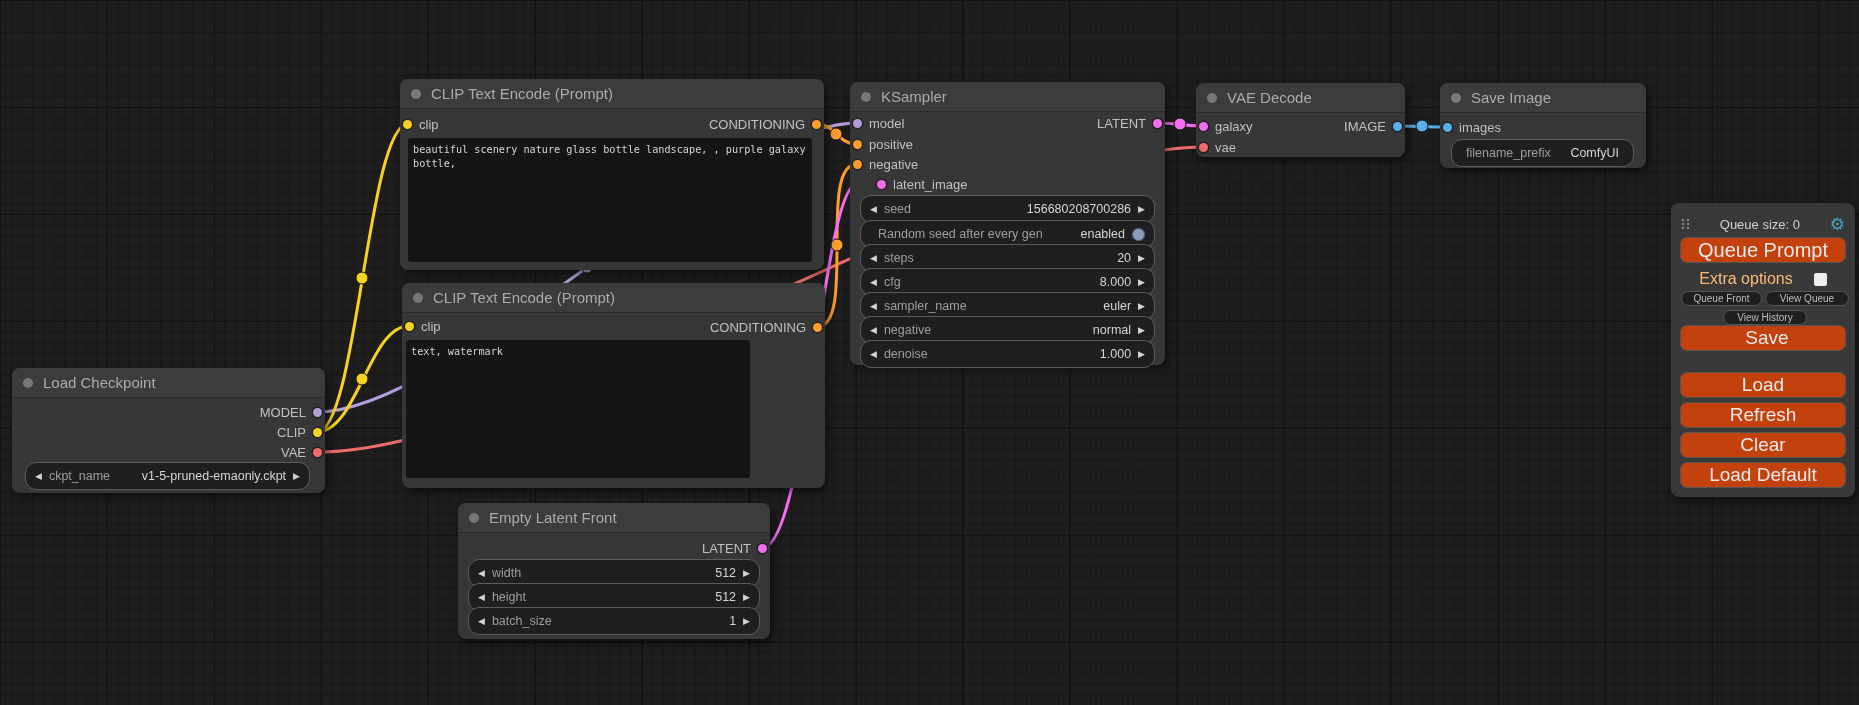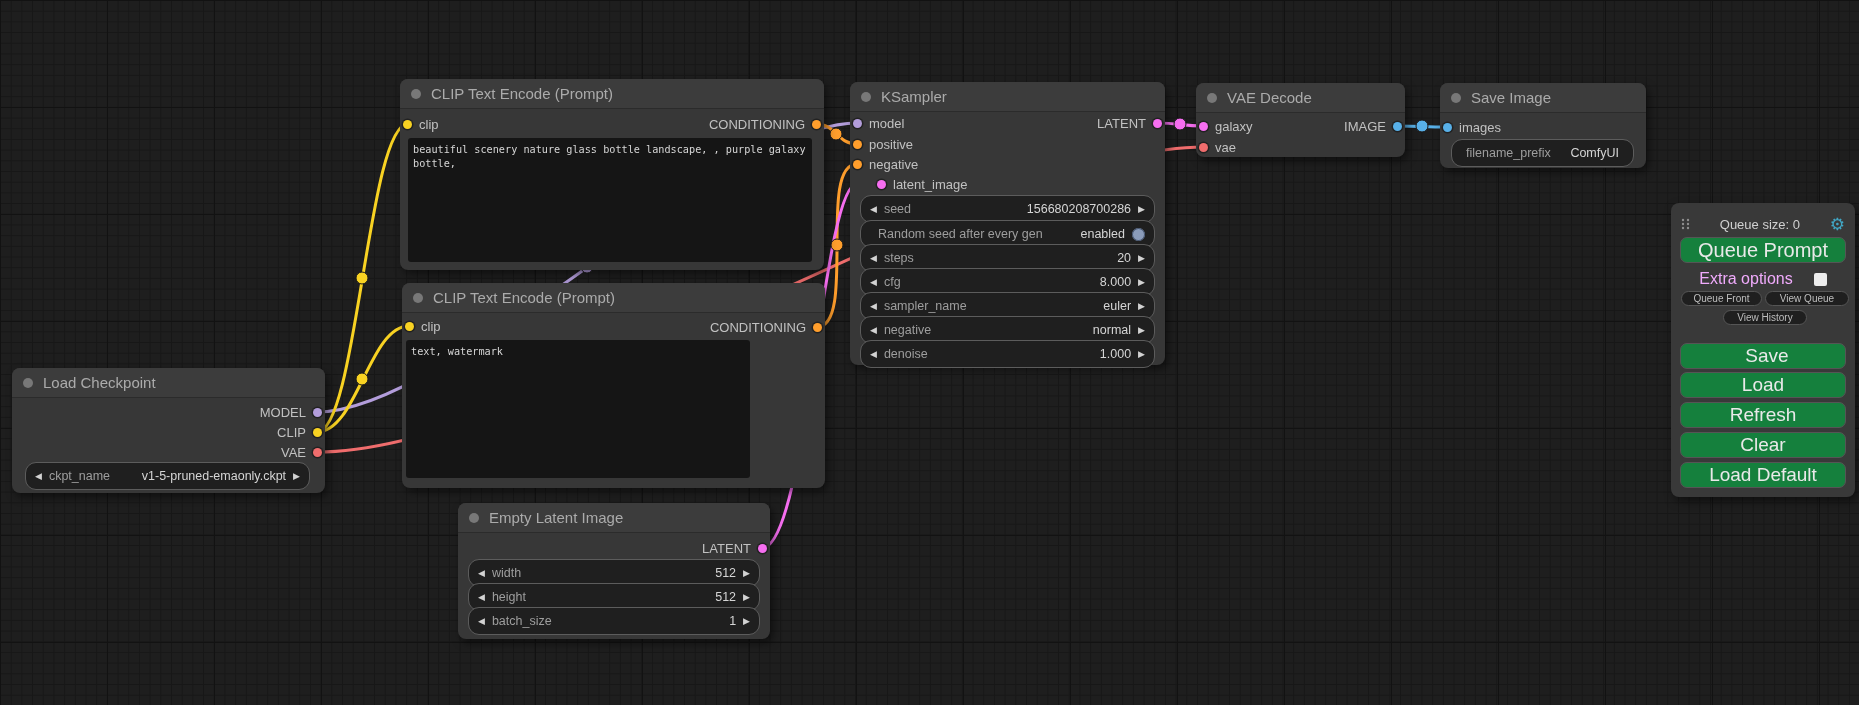--- a/index.html
+++ b/index.html
@@ -48,31 +48,31 @@
   }
   
   #sidebar{
     position:absolute;left:1671px;top:203px;width:184px;height:294px;z-index:3;
     background:#393939;border-radius:8px;box-shadow:3px 4px 10px rgba(0,0,0,.5);
   }
   .sb-header{position:absolute;left:0;top:8px;width:100%;height:26px;display:flex;align-items:center;padding:0 10px;box-sizing:border-box;}
   .sb-title{flex:1;text-align:center;color:#d0d0d0;font-size:13px;}
   .gear{color:#41a6c4;font-size:17px;line-height:1;cursor:pointer;}
   .sb-btn{
-    position:absolute;left:9px;width:166px;background:#15803d;border:1px solid #555;
+    position:absolute;left:9px;width:166px;background:#c2410c;border:1px solid #555;
     border-radius:7px;color:#e9e9e9;display:flex;align-items:center;justify-content:center;
     box-sizing:border-box;cursor:pointer;
   }
   .sb-btn.big{height:26px;font-size:19px;}
   .sb-pill{
     position:absolute;height:15px;background:#1f1f1f;border:1px solid #555;border-radius:9px;
     color:#bdbdbd;font-size:10px;display:flex;align-items:center;justify-content:center;
     box-sizing:border-box;cursor:pointer;white-space:nowrap;
   }
-  .extra-row{position:absolute;top:67px;left:0;width:100%;display:flex;align-items:center;justify-content:center;gap:21px;color:#f0abfc;font-size:16px;}
+  .extra-row{position:absolute;top:67px;left:0;width:100%;display:flex;align-items:center;justify-content:center;gap:21px;color:#fdba74;font-size:16px;}
   .checkbox{width:13px;height:13px;background:#ededed;border-radius:2px;cursor:pointer;}
 </style>
 </head>
 <body>
 
 <div id="canvas">
 
   <svg id="wires" width="1859" height="705">
     <path d="M317,412 C452,412 722,123 857,123" stroke="#b39ddb"></path>
     <path d="M317,432 C357,432 368,124 408,124" stroke="#f8d222"></path>
@@ -252,21 +252,21 @@
     </div>
     <div class="widget" style="left:11px;top:56px;width:183px;padding:0 14px;">
       <span>filename_prefix</span>
       <span class="wvalue">ComfyUI</span>
     </div>
   </div>
 
   <div class="node" style="left:458px;top:503px;width:312px;height:136px;">
     <div class="node-title">
       <span class="title-dot"></span>
-      <span>Empty Latent Image</span>
+      <span>Empty Latent Front</span>
     </div>
     <div class="port out" style="top:35px;">
       <span>LATENT</span>
       <span class="pdot c-latent"></span>
     </div>
     <div class="widget" style="left:10px;top:56px;width:292px;">
       <span class="warrow">◀</span>
       <span>width</span>
       <span class="wvalue">512</span>
       <span class="warrow">▶</span>
@@ -301,20 +301,20 @@
       <span class="gear">⚙</span>
     </div>
     <div class="sb-btn big" style="top:34px;height:26px;font-size:20px;">Queue Prompt</div>
     <div class="extra-row">
       <span>Extra options</span>
       <span class="checkbox"></span>
     </div>
     <div class="sb-pill" style="left:10px;top:88px;width:81px;">Queue Front</div>
     <div class="sb-pill" style="left:94px;top:88px;width:84px;">View Queue</div>
     <div class="sb-pill" style="left:52px;top:107px;width:84px;">View History</div>
-    <div class="sb-btn big" style="top:140px;padding-left:8px;">Save</div>
+    <div class="sb-btn big" style="top:122px;padding-left:8px;">Save</div>
     <div class="sb-btn big" style="top:169px;">Load</div>
     <div class="sb-btn big" style="top:199px;">Refresh</div>
     <div class="sb-btn big" style="top:229px;">Clear</div>
     <div class="sb-btn big" style="top:259px;">Load Default</div>
   </div>
 
 </div>
 
 </body></html>

